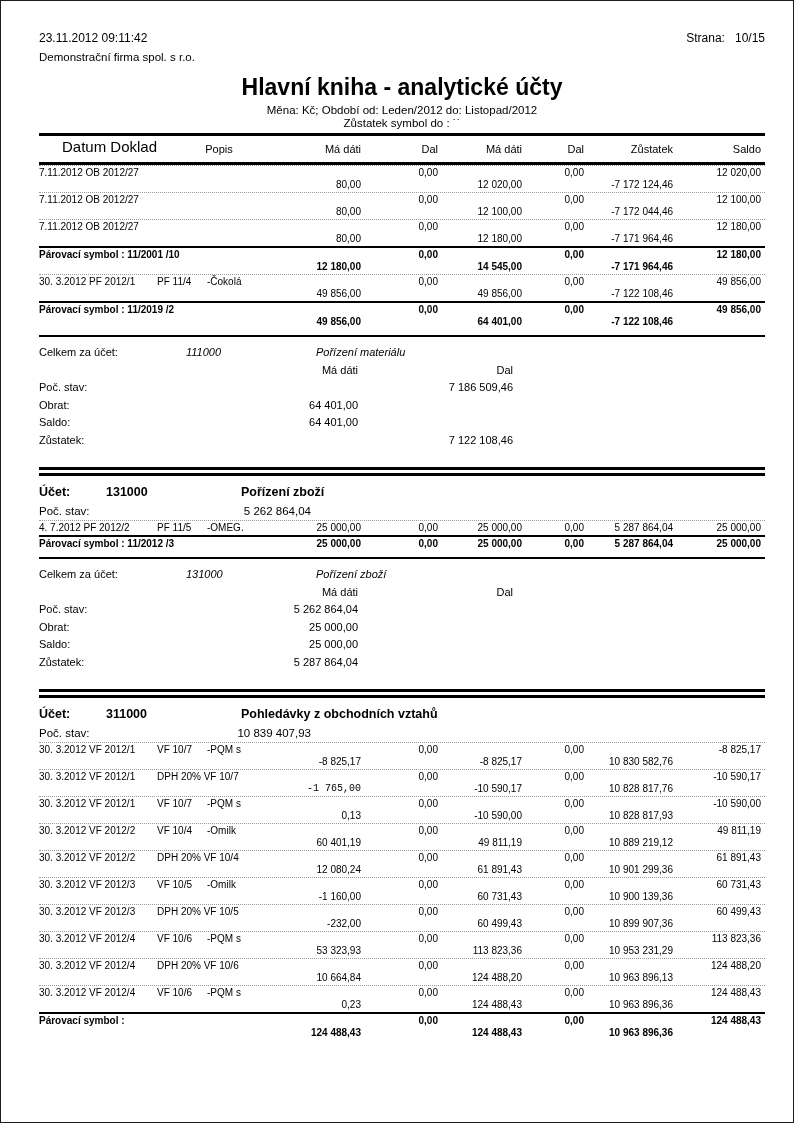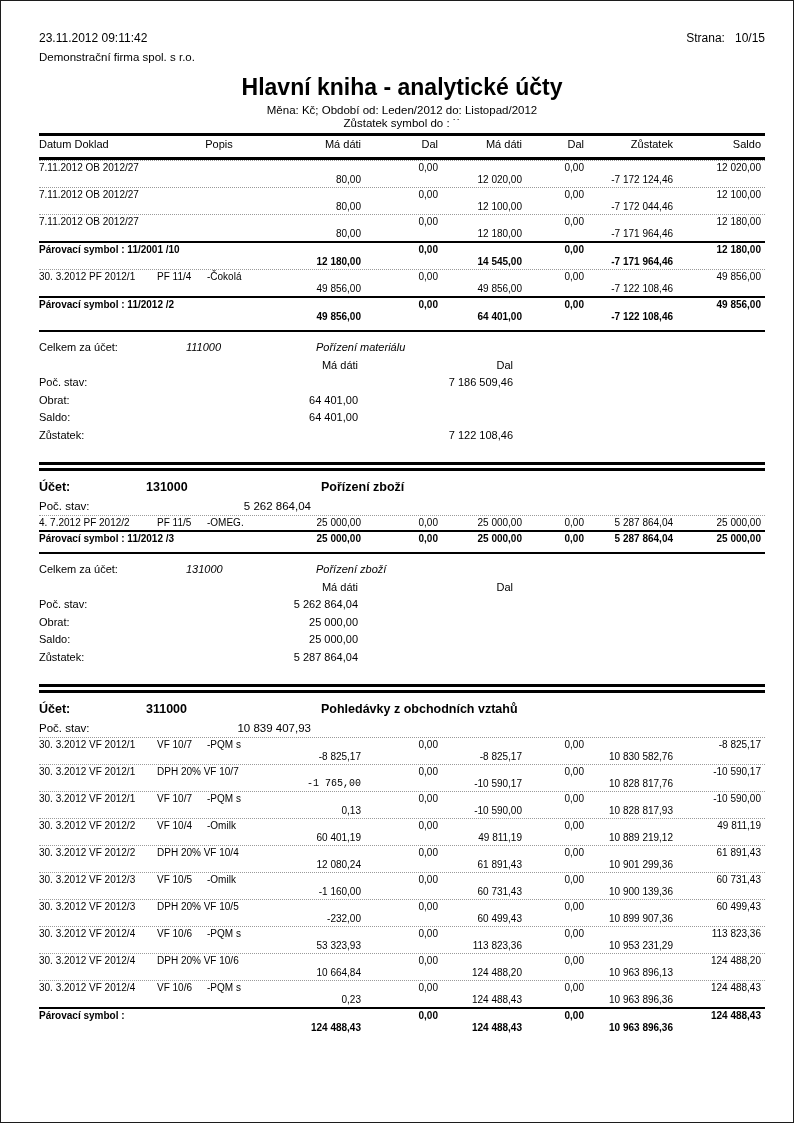--- a/index.html
+++ b/index.html
@@ -13,33 +13,33 @@
   .title{text-align:center;font-size:23px;font-weight:bold;margin-top:11px;}
   .subtitle{text-align:center;font-size:11.5px;margin-top:3px;}
   .subtitle.s2{margin-top:1px;}
   .rule-thick{border-top:3px solid #000;margin-top:4px;}
   .rule-med{border-top:2px solid #000;margin-top:6px;}
   .rule-double{height:3px;border-top:3px solid #000;border-bottom:3px solid #000;margin-top:9px;}
   .grid{display:grid;grid-template-columns:118px 124px 80px 77px 84px 62px 89px 92px;}
   .thead-group{margin-top:2px;font-size:11px;}
   .kum-group{grid-column:5/7;text-align:center;border-bottom:1px solid #000;padding-bottom:1px;}
   .thead-labels{font-size:11px;align-items:end;padding:2px 0 3px;}
-  .th-datum{font-size:11px;text-align:left;align-self:end;}
+  .th-datum{font-size:15px;text-align:right;align-self:end;}
   .th-popis{text-align:center;}
   .th-num{text-align:right;}
   .c-saldo{padding-right:4px;}
   .row{padding:1px 0;}
   .row.sep-dot{border-top:1px dotted #9a9a9a;}
   .row.sep-thin{border-top:2px solid #000;}
   .row .grid{font-size:10px;line-height:12px;}
   .c-num{text-align:right;}
   .c-popis{display:flex;}
   .c-popis .p1{min-width:50px;}
   .bold{font-weight:bold;}
-  .ucet-line{display:grid;grid-template-columns:67px 135px auto;font-size:12.5px;font-weight:bold;margin-top:9px;gap:40px;}
+  .ucet-line{display:grid;grid-template-columns:67px 135px auto;font-size:12.5px;font-weight:bold;margin-top:9px;}
   .poc-line{display:grid;grid-template-columns:147px 125px;font-size:11.5px;margin:6px 0 3px;}
   .poc-line .p-val{text-align:right;}
   .celkem{font-size:11px;line-height:17.5px;padding:7px 0 9px;}
   .ck-title{display:grid;grid-template-columns:147px 130px auto;}
   .ck-grid{display:grid;grid-template-columns:147px 172px 155px;}
   .ck-grid .v{text-align:right;}
   .italic{font-style:italic;}
 </style>
 </head>
 <body>
@@ -141,21 +141,21 @@
           <div class="c-num c-saldo" style="grid-column: 8;">49 856,00</div>
         </div>
         <div class="grid">
           <div class="c-num" style="grid-column: 3;">49 856,00</div>
           <div class="c-num" style="grid-column: 5;">49 856,00</div>
           <div class="c-num" style="grid-column: 7;">-7 122 108,46</div>
         </div>
       </div>
       <div class="row sep-thin bold">
         <div class="grid">
-          <div style="grid-column: 1 / span 2;">Párovací symbol : 11/2012 /2</div>
+          <div style="grid-column: 1 / span 2;">Párovací symbol : 11/2019 /2</div>
           <div class="c-num" style="grid-column: 4;">0,00</div>
           <div class="c-num" style="grid-column: 6;">0,00</div>
           <div class="c-num c-saldo" style="grid-column: 8;">49 856,00</div>
         </div>
         <div class="grid">
           <div class="c-num" style="grid-column: 3;">49 856,00</div>
           <div class="c-num" style="grid-column: 5;">64 401,00</div>
           <div class="c-num" style="grid-column: 7;">-7 122 108,46</div>
         </div>
       </div>

